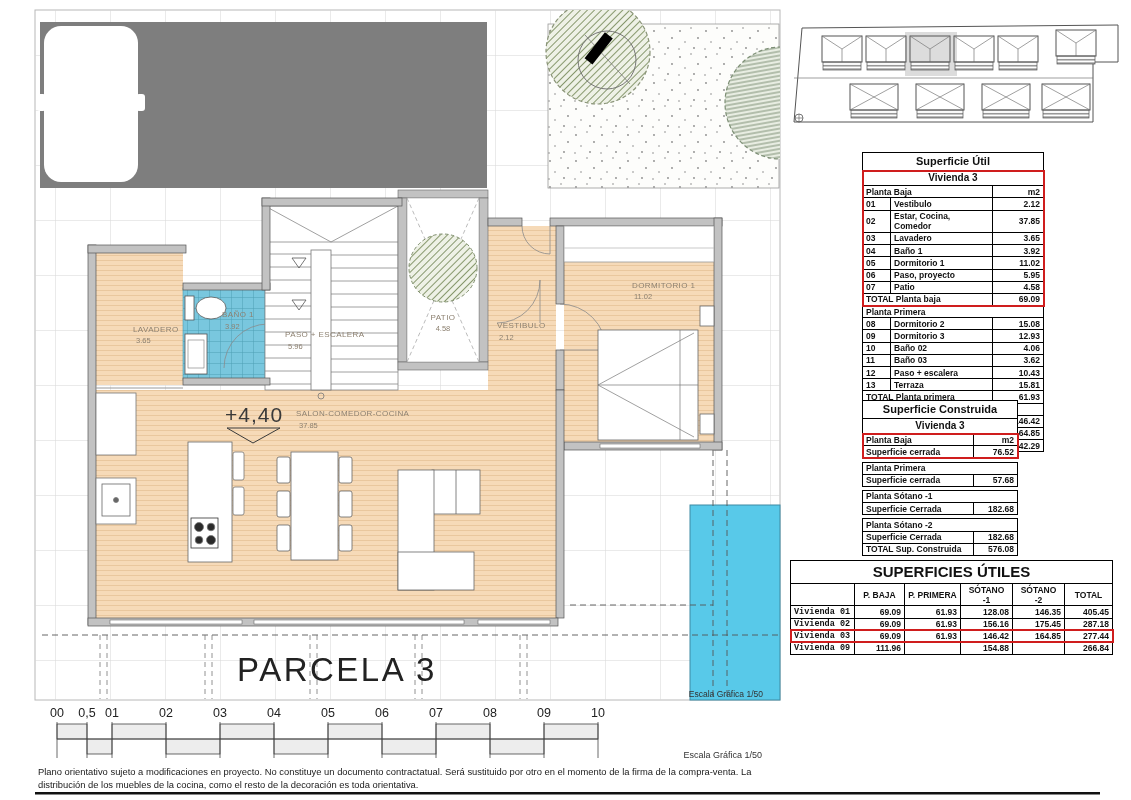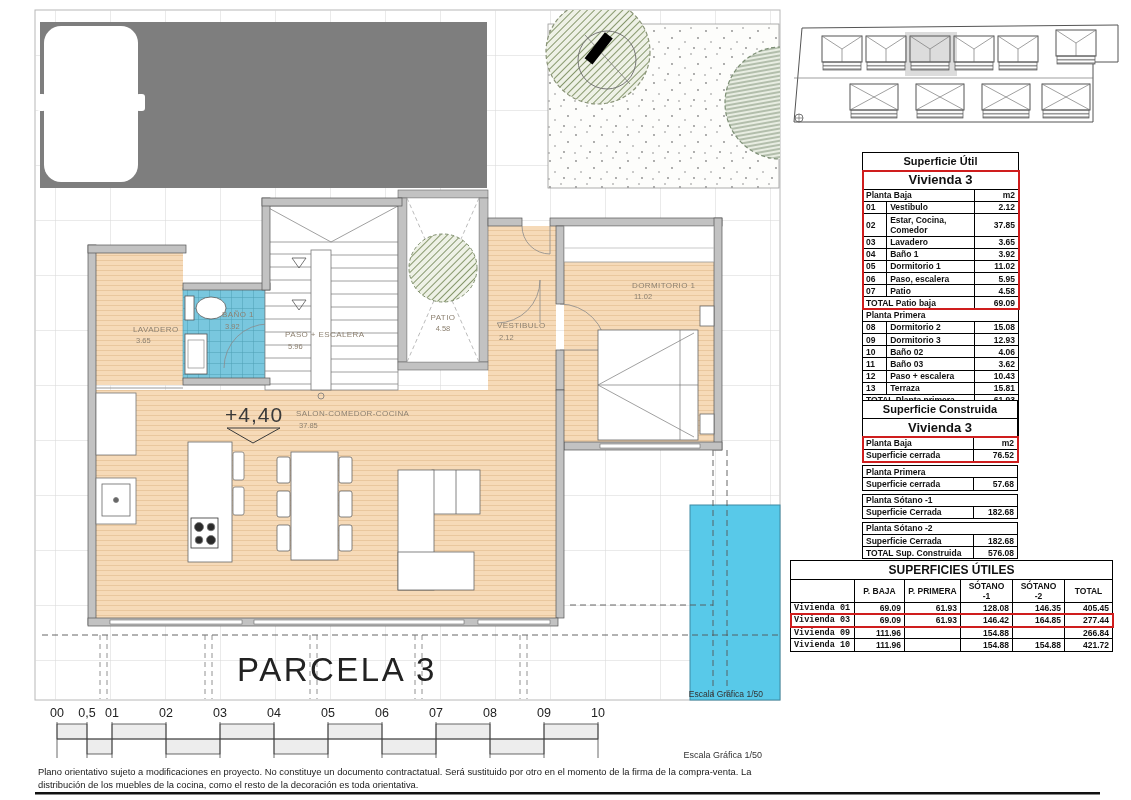--- a/index.html
+++ b/index.html
@@ -4,26 +4,26 @@
 <style>
   html,body{margin:0;padding:0;background:#fff;}
   .page{position:relative;width:1131px;height:800px;background:#fff;overflow:hidden;
         font-family:"Liberation Sans",sans-serif;}
   svg.bg{position:absolute;left:0;top:0;}
   table{border-collapse:collapse;position:absolute;background:#fff;table-layout:fixed;}
   td,th{border:1px solid #000;font-size:8.5px;font-weight:bold;color:#111;
         padding:0.5px 3px;line-height:1.2;overflow:hidden;}
   .num{text-align:right;white-space:nowrap;}
   tr.title td{font-size:11px;text-align:center;padding:2px 1px;}
-  tr.sub td{font-size:13px;text-align:center;padding:1px;}
+  tr.sub td{font-size:10px;text-align:center;padding:1px;}
   td.sec{}
   tbody.redbox{outline:2px solid #cf1d1d;outline-offset:-1px;}
   tr.redrow{outline:2px solid #cf1d1d;outline-offset:-1px;}
   tr.gap td{border-left:none;border-right:none;height:3px;padding:0;}
-  .tblA{left:862px;top:152px;width:157px;}
+  .tblA{left:862px;top:152px;width:182px;}
   .tblB{left:862px;top:400px;width:141px;}
   .tblC{left:790px;top:560px;width:322px;}
   .tblC th{text-align:center;}
   .tblC td.nm{text-align:left;white-space:nowrap;font-family:Liberation Mono, monospace;}
   .plan-label{fill:#8d8171;font-size:8px;letter-spacing:.4px;}
   .plan-area{fill:#8d8171;font-size:7.5px;}
 </style>
 </head>
 <body>
 
@@ -334,30 +334,30 @@
           <td>Baño 1</td>
           <td class="num">3.92</td>
         </tr>
     <tr>
           <td>05</td>
           <td>Dormitorio 1</td>
           <td class="num">11.02</td>
         </tr>
     <tr>
           <td>06</td>
-          <td>Paso, escalera</td>
+          <td>Paso, proyecto</td>
           <td class="num">5.95</td>
         </tr>
     <tr>
           <td>07</td>
           <td>Patio</td>
           <td class="num">4.58</td>
         </tr>
     <tr>
-          <td colspan="2">TOTAL Patio baja</td>
+          <td colspan="2">TOTAL Planta baja</td>
           <td class="num">69.09</td>
         </tr>
   </tbody>
   <tbody>
     <tr>
           <td colspan="3" class="sec">Planta Primera</td>
         </tr>
     <tr>
           <td>08</td>
           <td>Dormitorio 2</td>
@@ -477,58 +477,58 @@
   <colgroup>
         <col style="width:64px">
         <col style="width:50px">
         <col style="width:56px">
         <col style="width:52px">
         <col style="width:52px">
         <col style="width:48px">
       </colgroup>
   <tbody>
     <tr class="title">
-          <td colspan="6" style="font-size:12px">SUPERFICIES ÚTILES</td>
+          <td colspan="6" style="font-size:15px">SUPERFICIES ÚTILES</td>
         </tr>
     <tr>
       <th></th>
       <th>P. BAJA</th>
       <th>P. PRIMERA</th>
       <th>SÓTANO -1</th>
       <th>SÓTANO -2</th>
       <th>TOTAL</th>
     </tr>
     <tr>
           <td class="nm">Vivienda 01</td>
           <td class="num">69.09</td>
           <td class="num">61.93</td>
           <td class="num">128.08</td>
           <td class="num">146.35</td>
           <td class="num">405.45</td>
         </tr>
+    <tr>
+          <td class="nm">Vivienda 02</td>
+          <td class="num">69.09</td>
+          <td class="num">61.93</td>
+          <td class="num">156.16</td>
+          <td class="num">175.45</td>
+          <td class="num">287.18</td>
+        </tr>
     <tr class="redrow">
           <td class="nm">Vivienda 03</td>
           <td class="num">69.09</td>
           <td class="num">61.93</td>
           <td class="num">146.42</td>
           <td class="num">164.85</td>
           <td class="num">277.44</td>
         </tr>
     <tr>
           <td class="nm">Vivienda 09</td>
           <td class="num">111.96</td>
           <td class="num"></td>
           <td class="num">154.88</td>
           <td class="num"></td>
           <td class="num">266.84</td>
         </tr>
-    <tr>
-          <td class="nm">Vivienda 10</td>
-          <td class="num">111.96</td>
-          <td class="num"></td>
-          <td class="num">154.88</td>
-          <td class="num">154.88</td>
-          <td class="num">421.72</td>
-        </tr>
   </tbody>
 </table>
 
 </div>
 
 </body></html>

